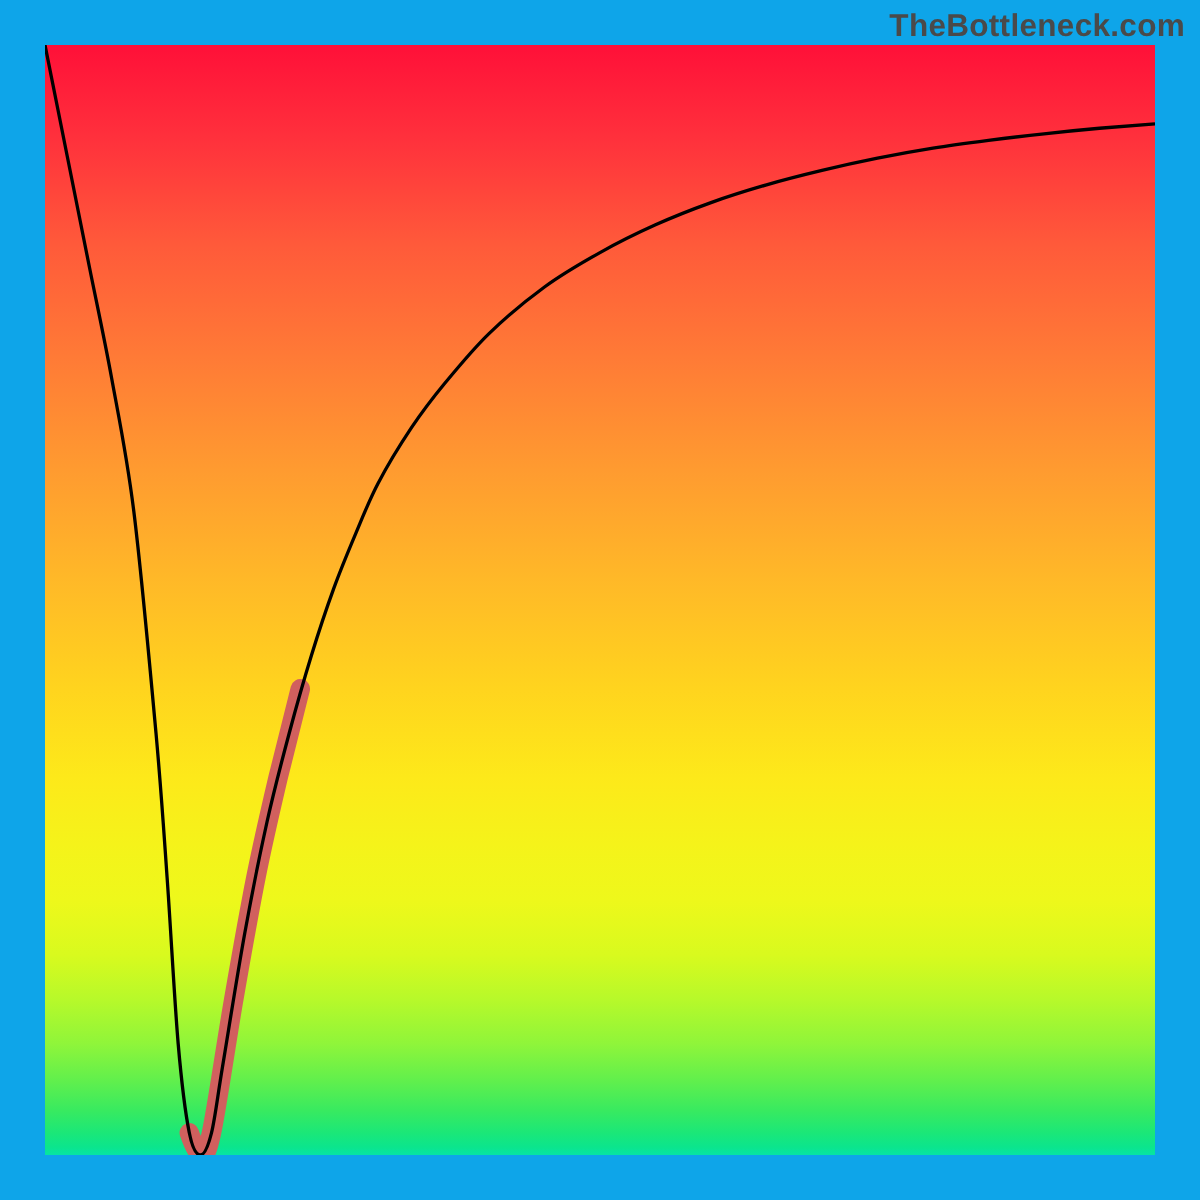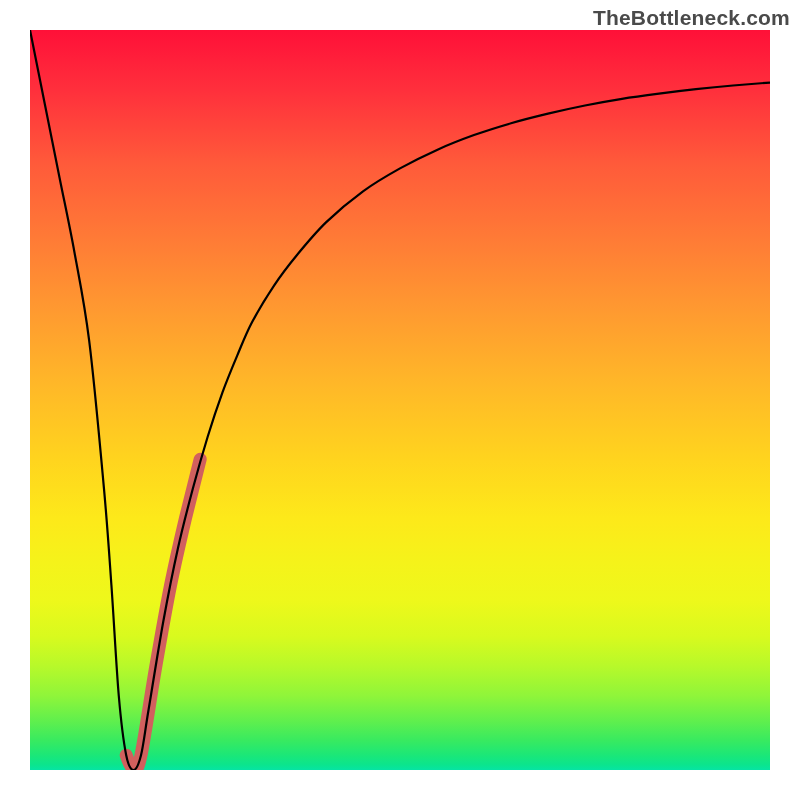--- a/index.html
+++ b/index.html
@@ -7,21 +7,21 @@
     padding: 0;
     width: 800px;
     height: 800px;
     background: #000;
     font-family: Arial, Helvetica, sans-serif;
   }
   .frame {
     position: relative;
     width: 800px;
     height: 800px;
-    background: #ffffff;
+    background: #0ea5e9;
   }
   .plot-area {
     position: absolute;
     left: 30px;
     top: 30px;
     width: 740px;
     height: 740px;
     background: linear-gradient(to bottom,
       #ff1038 0%,
       #ff2f3c 8%,

